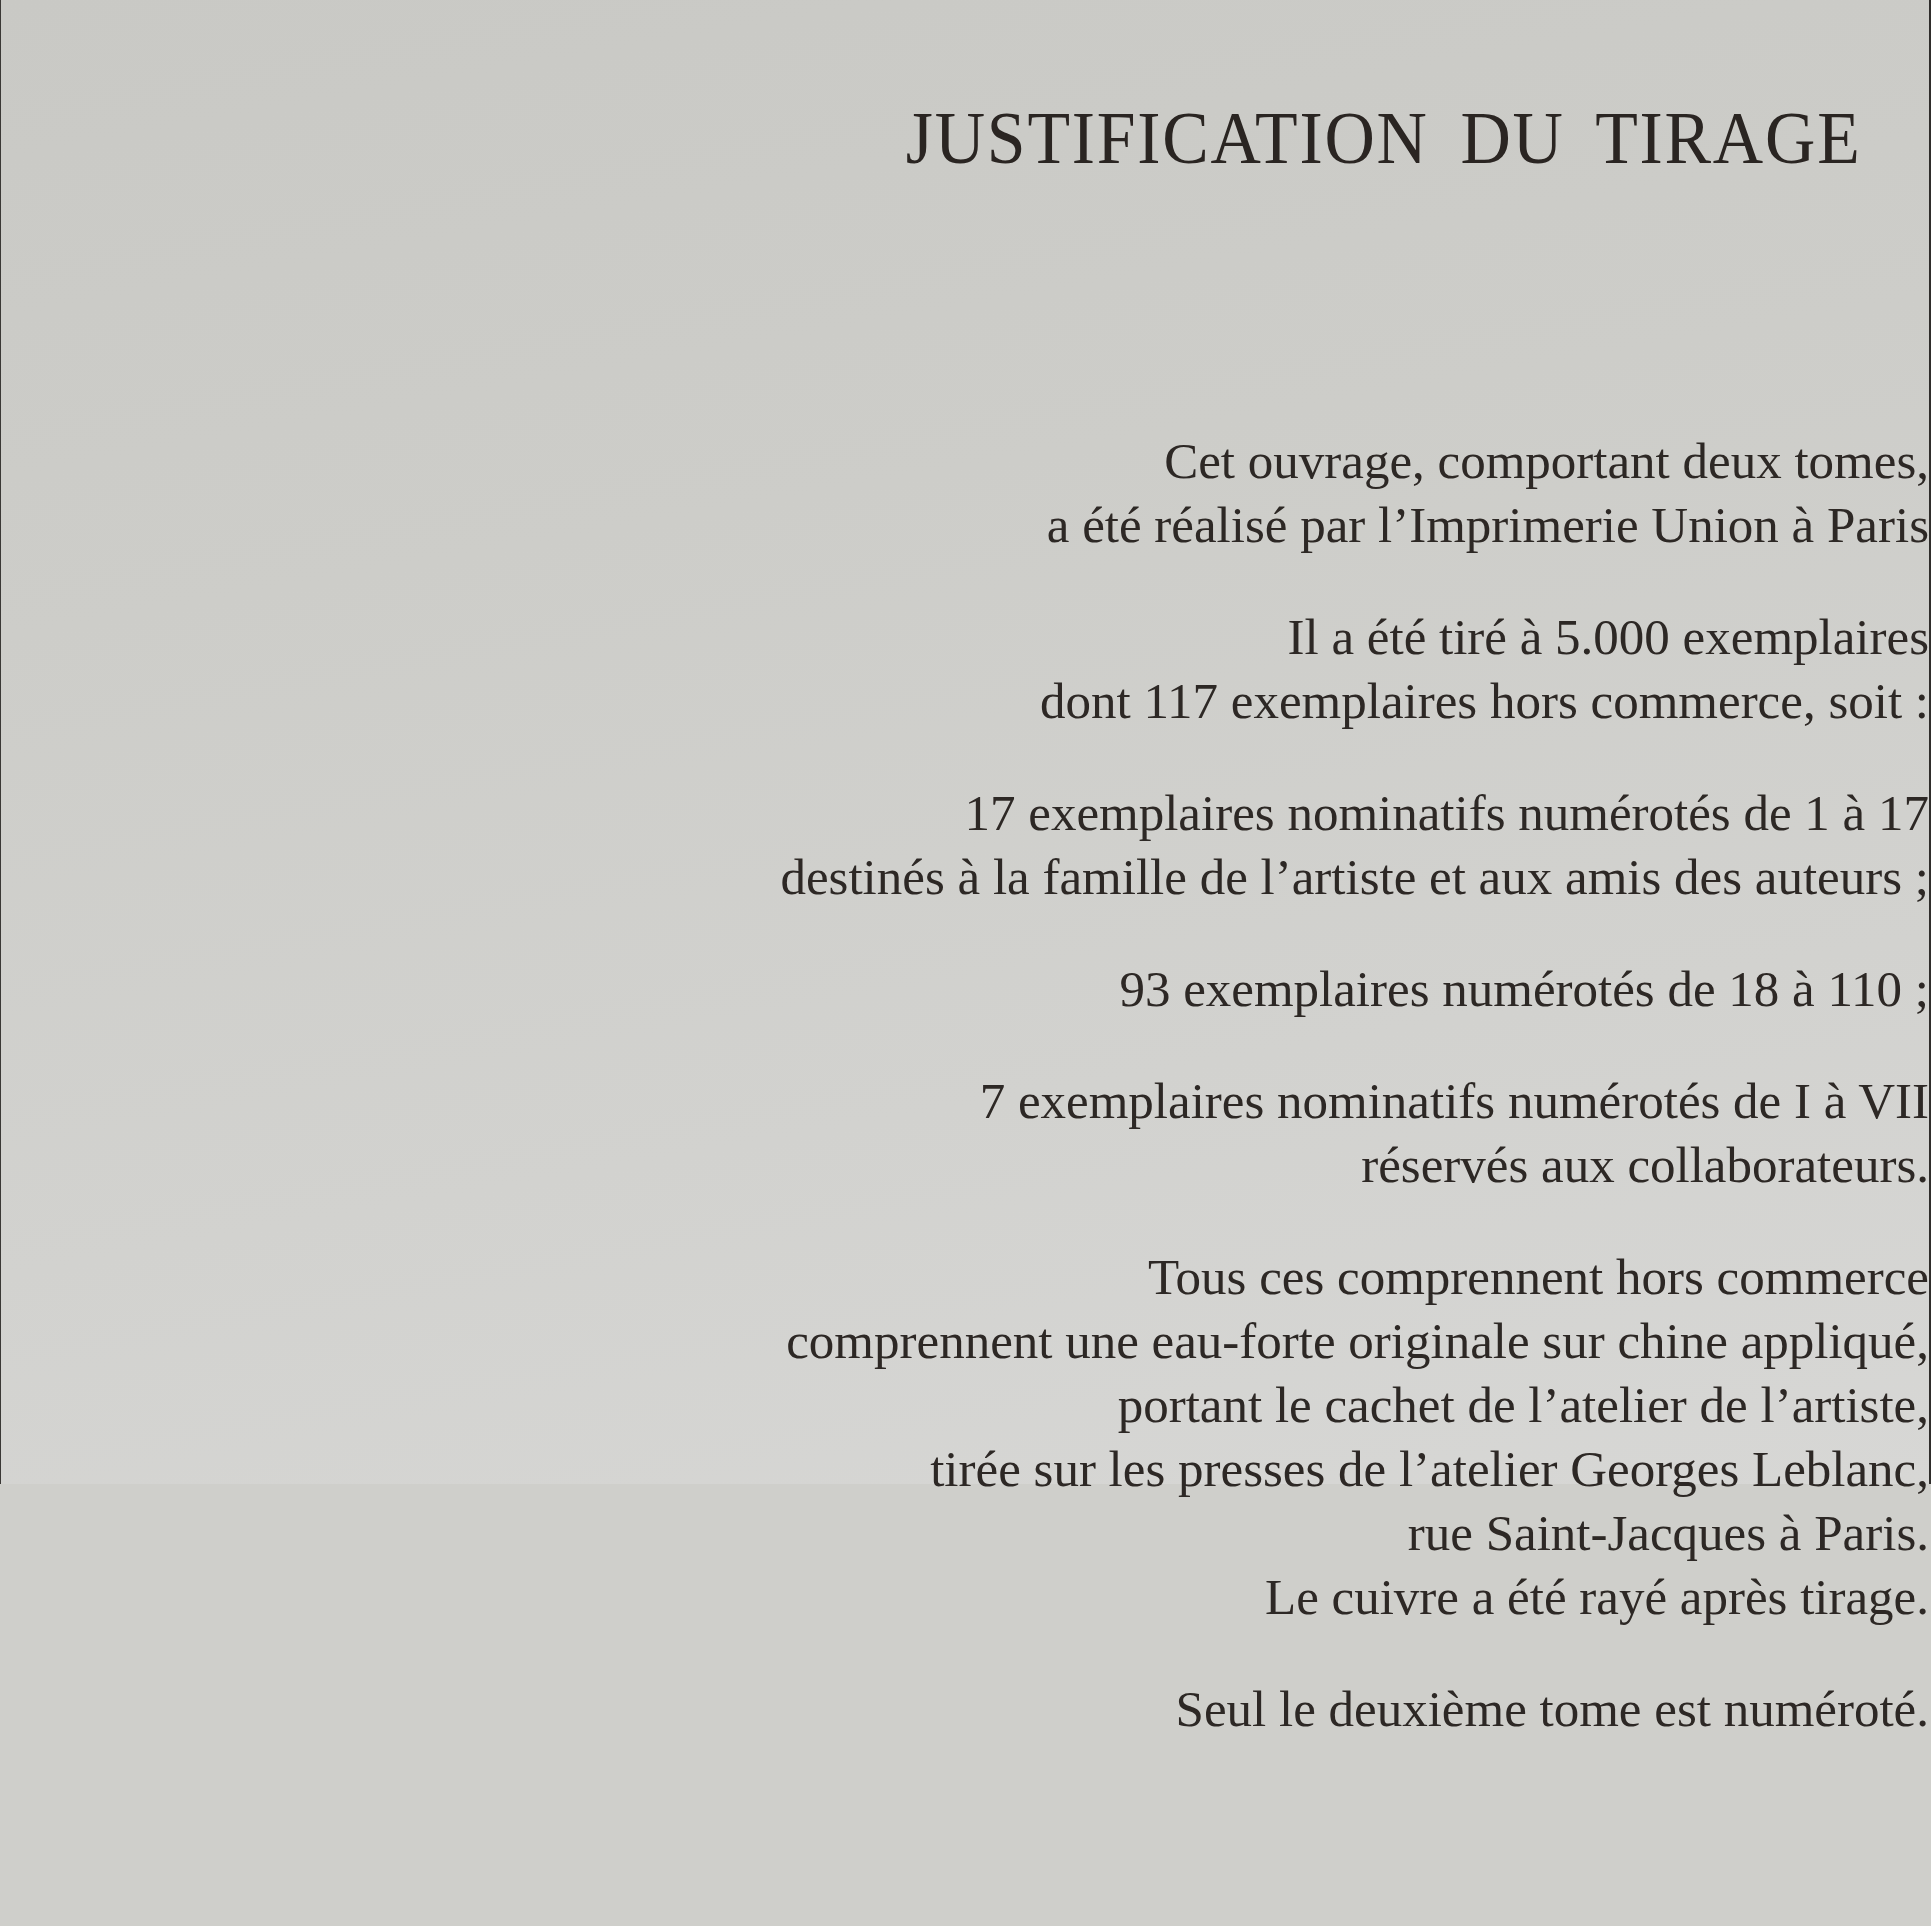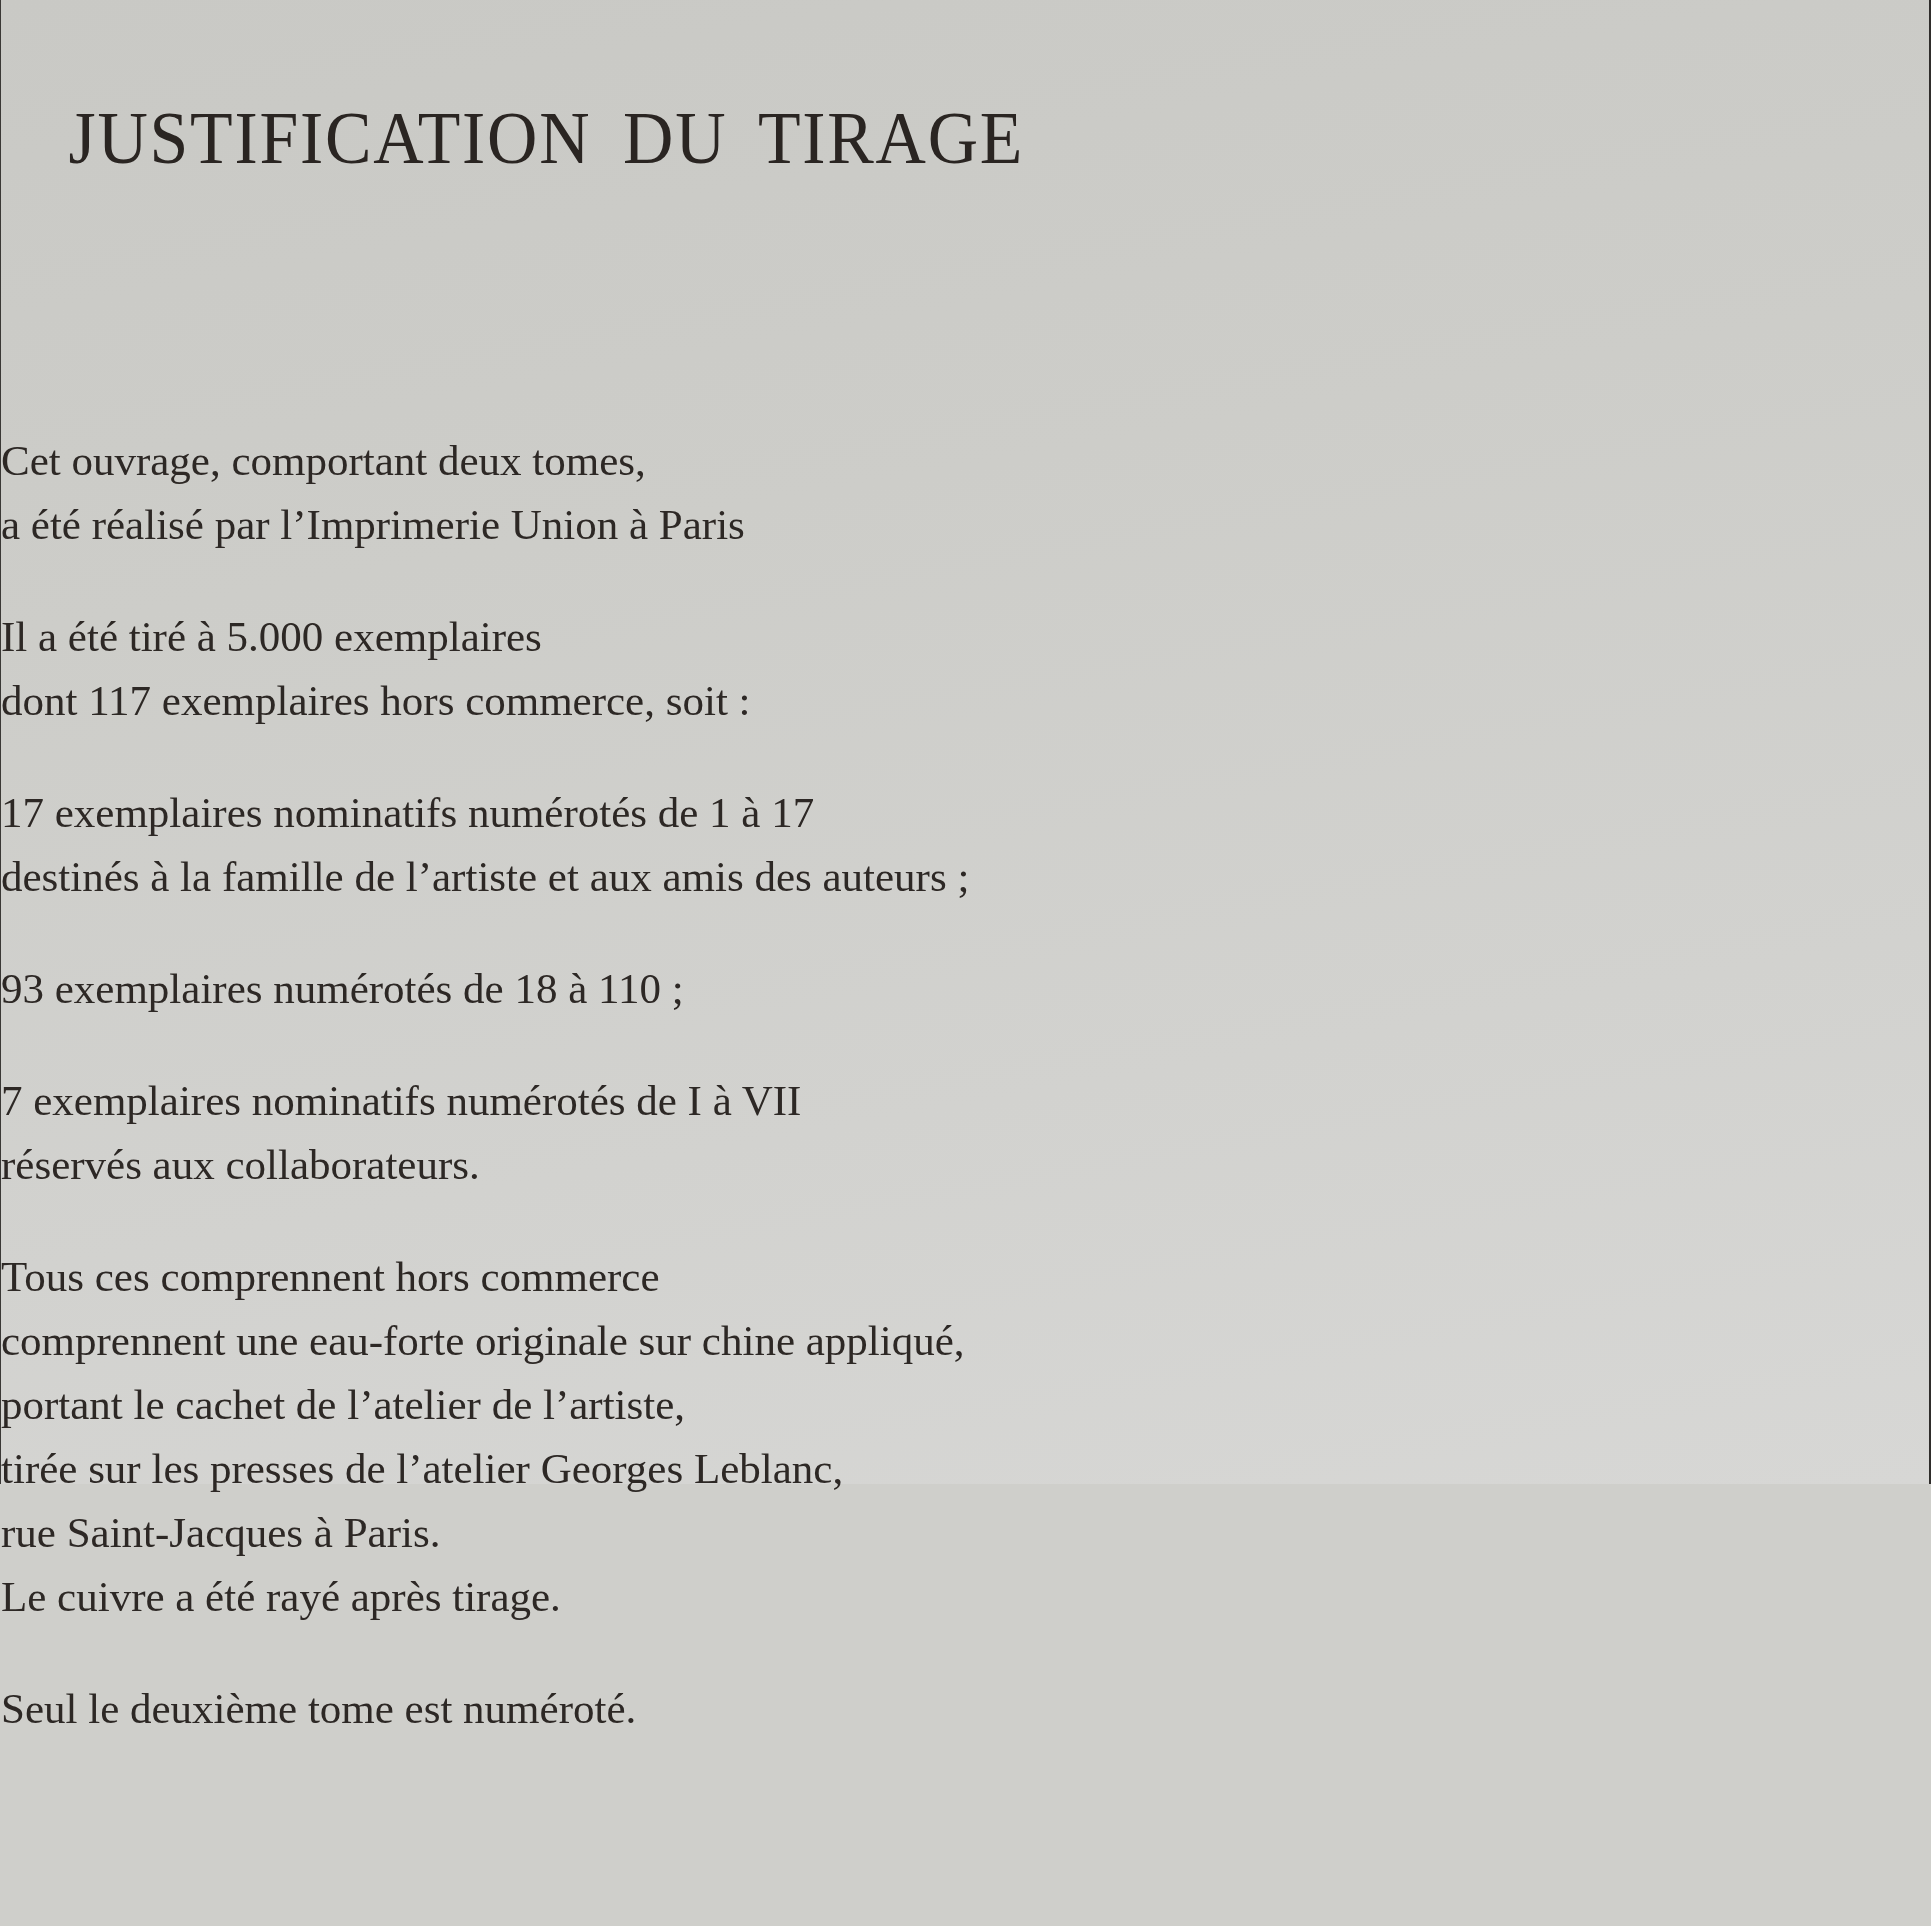--- a/index.html
+++ b/index.html
@@ -15,41 +15,41 @@
     .page {
       position: relative;
       width: 1931px;
       height: 1484px;
       box-sizing: border-box;
       border-left: 1.9px solid #3a3835;
       border-right: 2.9px solid #2f2d2b;
       background: linear-gradient(170deg, #c9c9c5 0%, #cdcdc9 35%, #d2d2cf 70%, #d7d7d5 100%);
       font-family: "Liberation Serif", "DejaVu Serif", serif;
       color: #2b2624;
-      text-align: left;
+      text-align: right;
     }
     .title {
       position: absolute;
       left: 0;
       right: 0;
       top: 95px;
       font-size: 75px;
       letter-spacing: 1.9px;
       word-spacing: 13.5px;
       font-weight: normal;
       margin: 0;
       color: #2a2522;
       transform: scaleX(0.93);
     }
     .body-text {
       position: absolute;
       left: 0;
       right: 0;
       top: 429px;
-      font-size: 43px;
+      font-size: 51px;
       line-height: 64px;
       color: #2d2825;
     }
     .para {
       margin: 0 0 48px 0;
     }
     .line {
       display: block;
       white-space: nowrap;
     }

